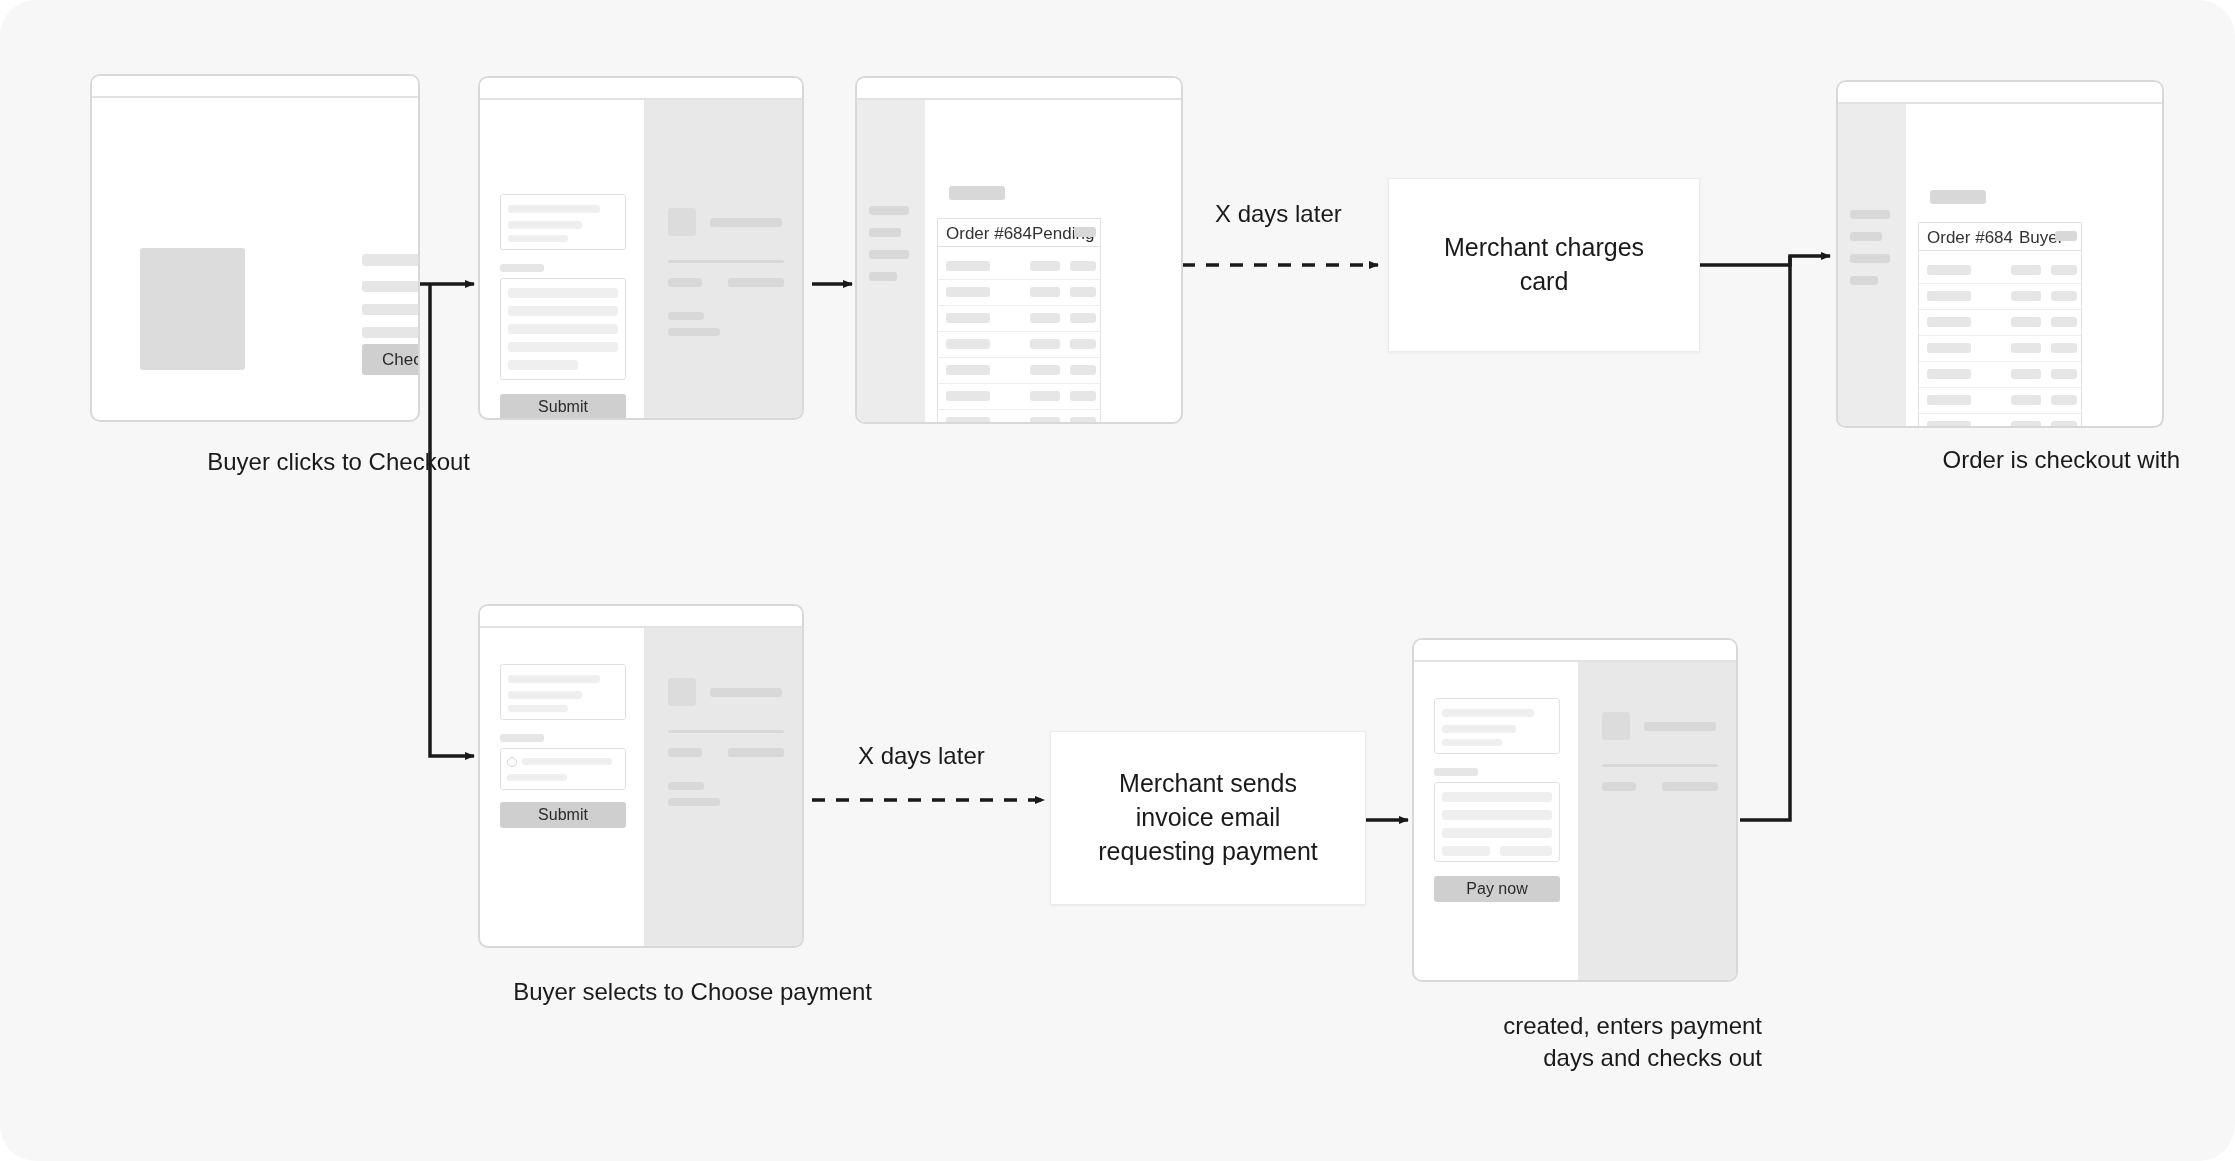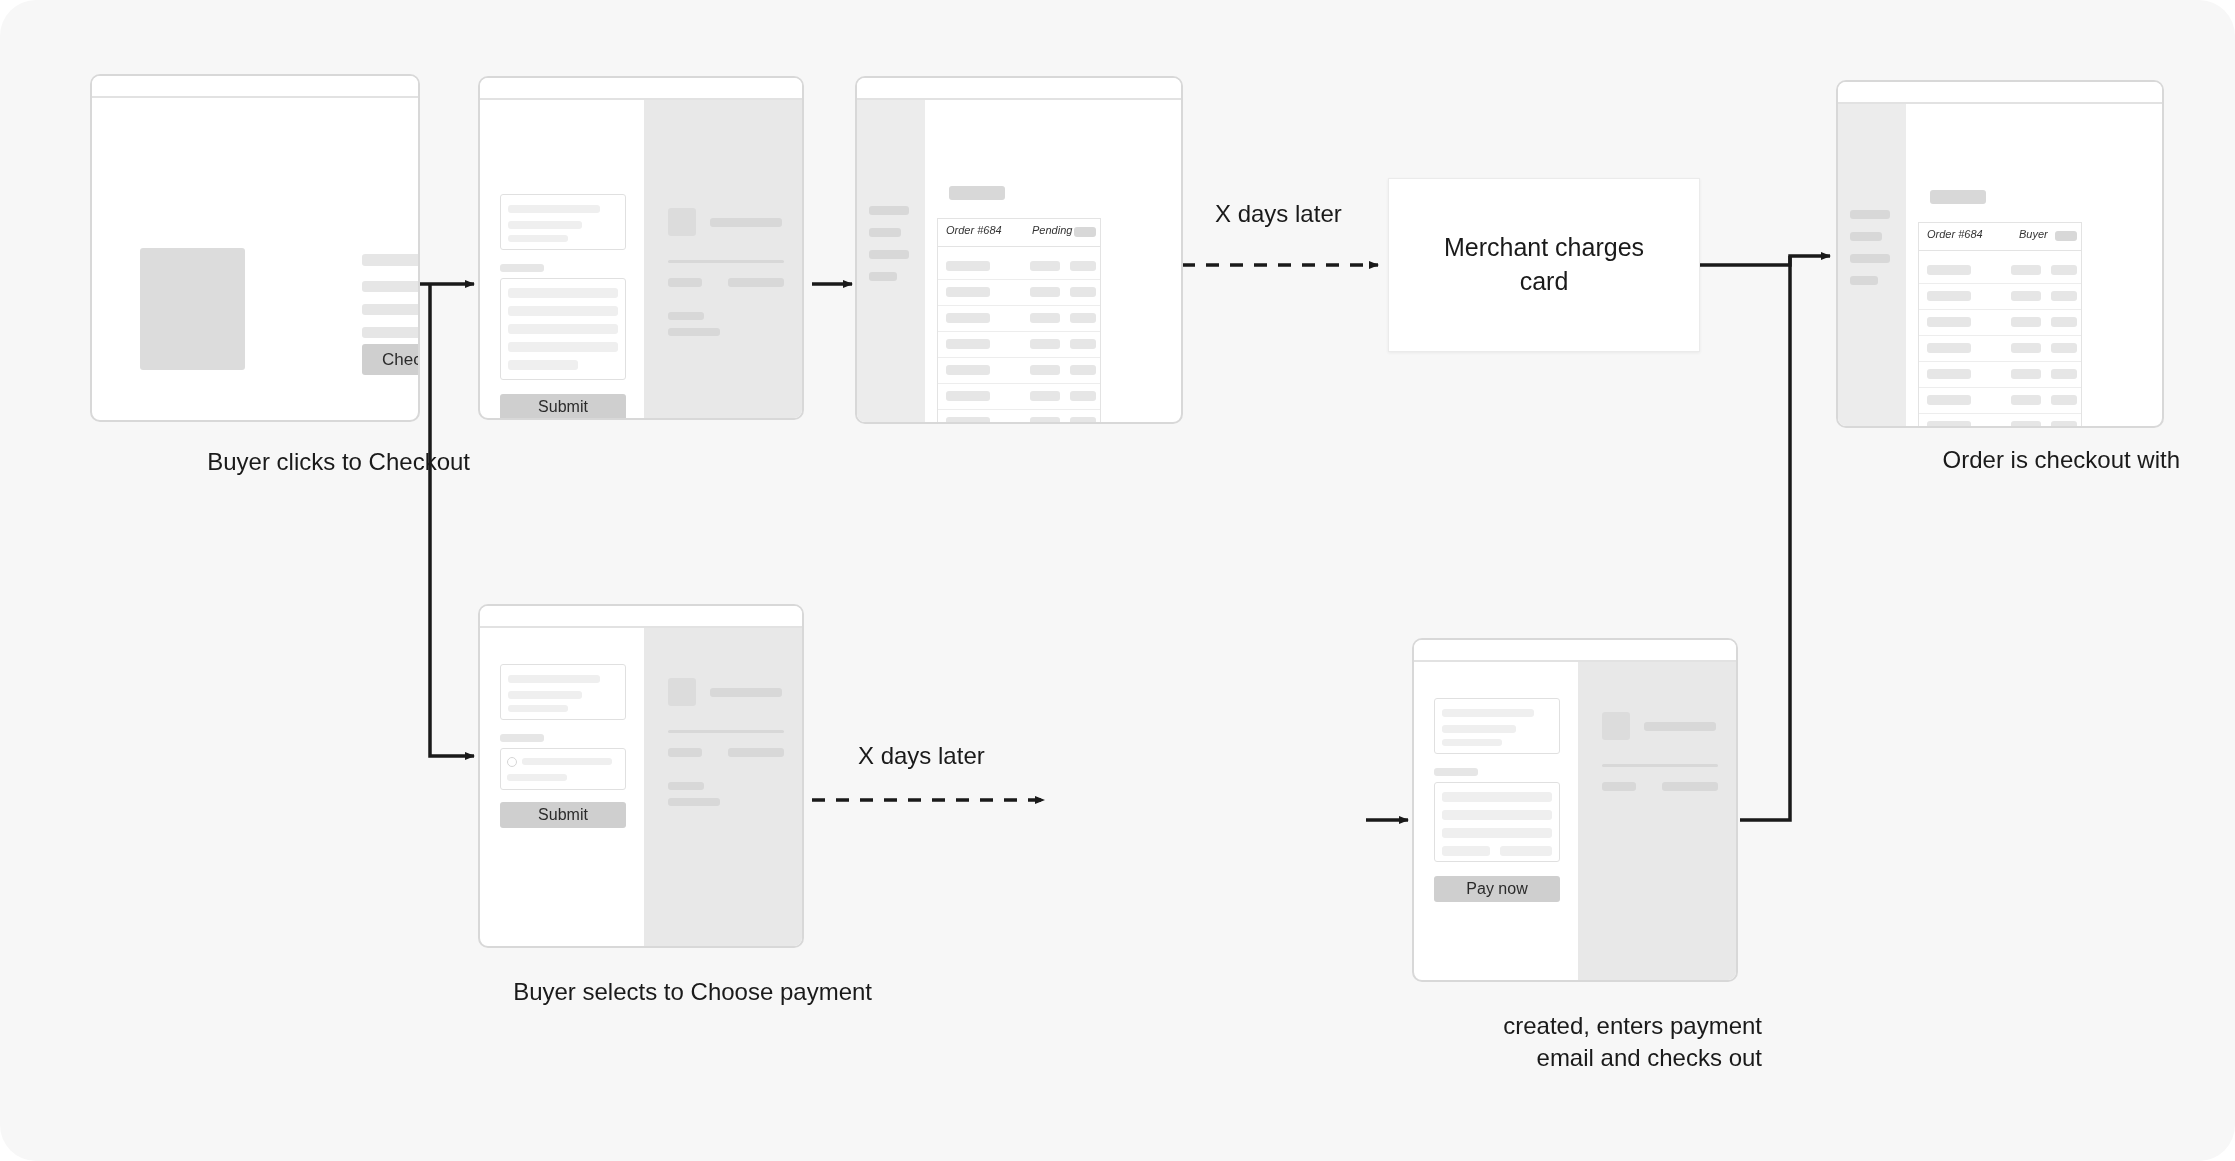--- a/index.html
+++ b/index.html
@@ -103,21 +103,21 @@
   }
 
   
   .otable { position: absolute; background: #ffffff; border: 1px solid #e3e3e3; box-sizing: border-box; }
   .otable .hdr {
     position: absolute; left: 0; right: 0; top: 0; height: 28px;
     border-bottom: 1px solid #e3e3e3;
     box-sizing: border-box;
   }
   .otable .hdr .t {
-    position: absolute; top: 5px; font-size: 11px; color: #333; font-style: italic;
+    position: absolute; top: 5px; font-size: 17px; color: #333;
   }
   .rowline { position: absolute; left: 0; right: 0; height: 1px; background: #ededed; }
 </style>
 </head>
 <body>
 
 <div id="canvas">
   <div id="board"></div>
 
   <svg class="arrows" viewBox="0 0 2235 1161">
@@ -303,20 +303,27 @@
     <div class="bar dark" style="left:188px; top:142px; width:34px; height:9px;"></div>
     <div class="bar dark" style="left:248px; top:142px; width:56px; height:9px;"></div>
     <div class="bar dark" style="left:188px; top:176px; width:36px; height:8px;"></div>
     <div class="bar dark" style="left:188px; top:192px; width:52px; height:8px;"></div>
   </div>
   <div class="caption" style="left:412px; top:976px; width:460px;">
     <div>Buyer selects to Choose payment</div>
   </div>
 
   <div class="edge-label" style="left:858px; top:742px;">X days later</div>
+  <div class="proc" style="left:1050px; top:731px; width:316px; height:174px;">
+    <div>
+      <div>Merchant sends</div>
+      <div>invoice email</div>
+      <div>requesting payment</div>
+    </div>
+  </div>
 
   <div class="win" style="left:1412px; top:638px; width:326px; height:344px;">
     <div class="titlebar"></div>
     <div class="panel" style="left:164px; top:22px; right:0; bottom:0;"></div>
     <div class="box" style="left:20px; top:58px; width:126px; height:56px;"></div>
     <div class="bar light" style="left:28px; top:69px; width:92px; height:8px;"></div>
     <div class="bar light" style="left:28px; top:85px; width:74px; height:8px;"></div>
     <div class="bar light" style="left:28px; top:99px; width:60px; height:7px;"></div>
     <div class="bar" style="left:20px; top:128px; width:44px; height:8px;"></div>
     <div class="box" style="left:20px; top:142px; width:126px; height:80px;"></div>
@@ -327,15 +334,15 @@
     <div class="bar light" style="left:86px; top:206px; width:52px; height:10px;"></div>
     <div class="btn-mock" style="left:20px; top:236px; width:126px; height:26px; font-size:16px;">Pay now</div>
     <div class="sq" style="left:188px; top:72px; width:28px; height:28px;"></div>
     <div class="bar dark" style="left:230px; top:82px; width:72px; height:9px;"></div>
     <div class="bar dark" style="left:188px; top:124px; width:116px; height:3px;"></div>
     <div class="bar dark" style="left:188px; top:142px; width:34px; height:9px;"></div>
     <div class="bar dark" style="left:248px; top:142px; width:56px; height:9px;"></div>
   </div>
   <div class="caption" style="left:1390px; top:1010px; width:372px;">
     <div>created, enters payment</div>
-    <div>email and checks out</div>
+    <div>days and checks out</div>
   </div>
 </div>
 
 </body></html>

